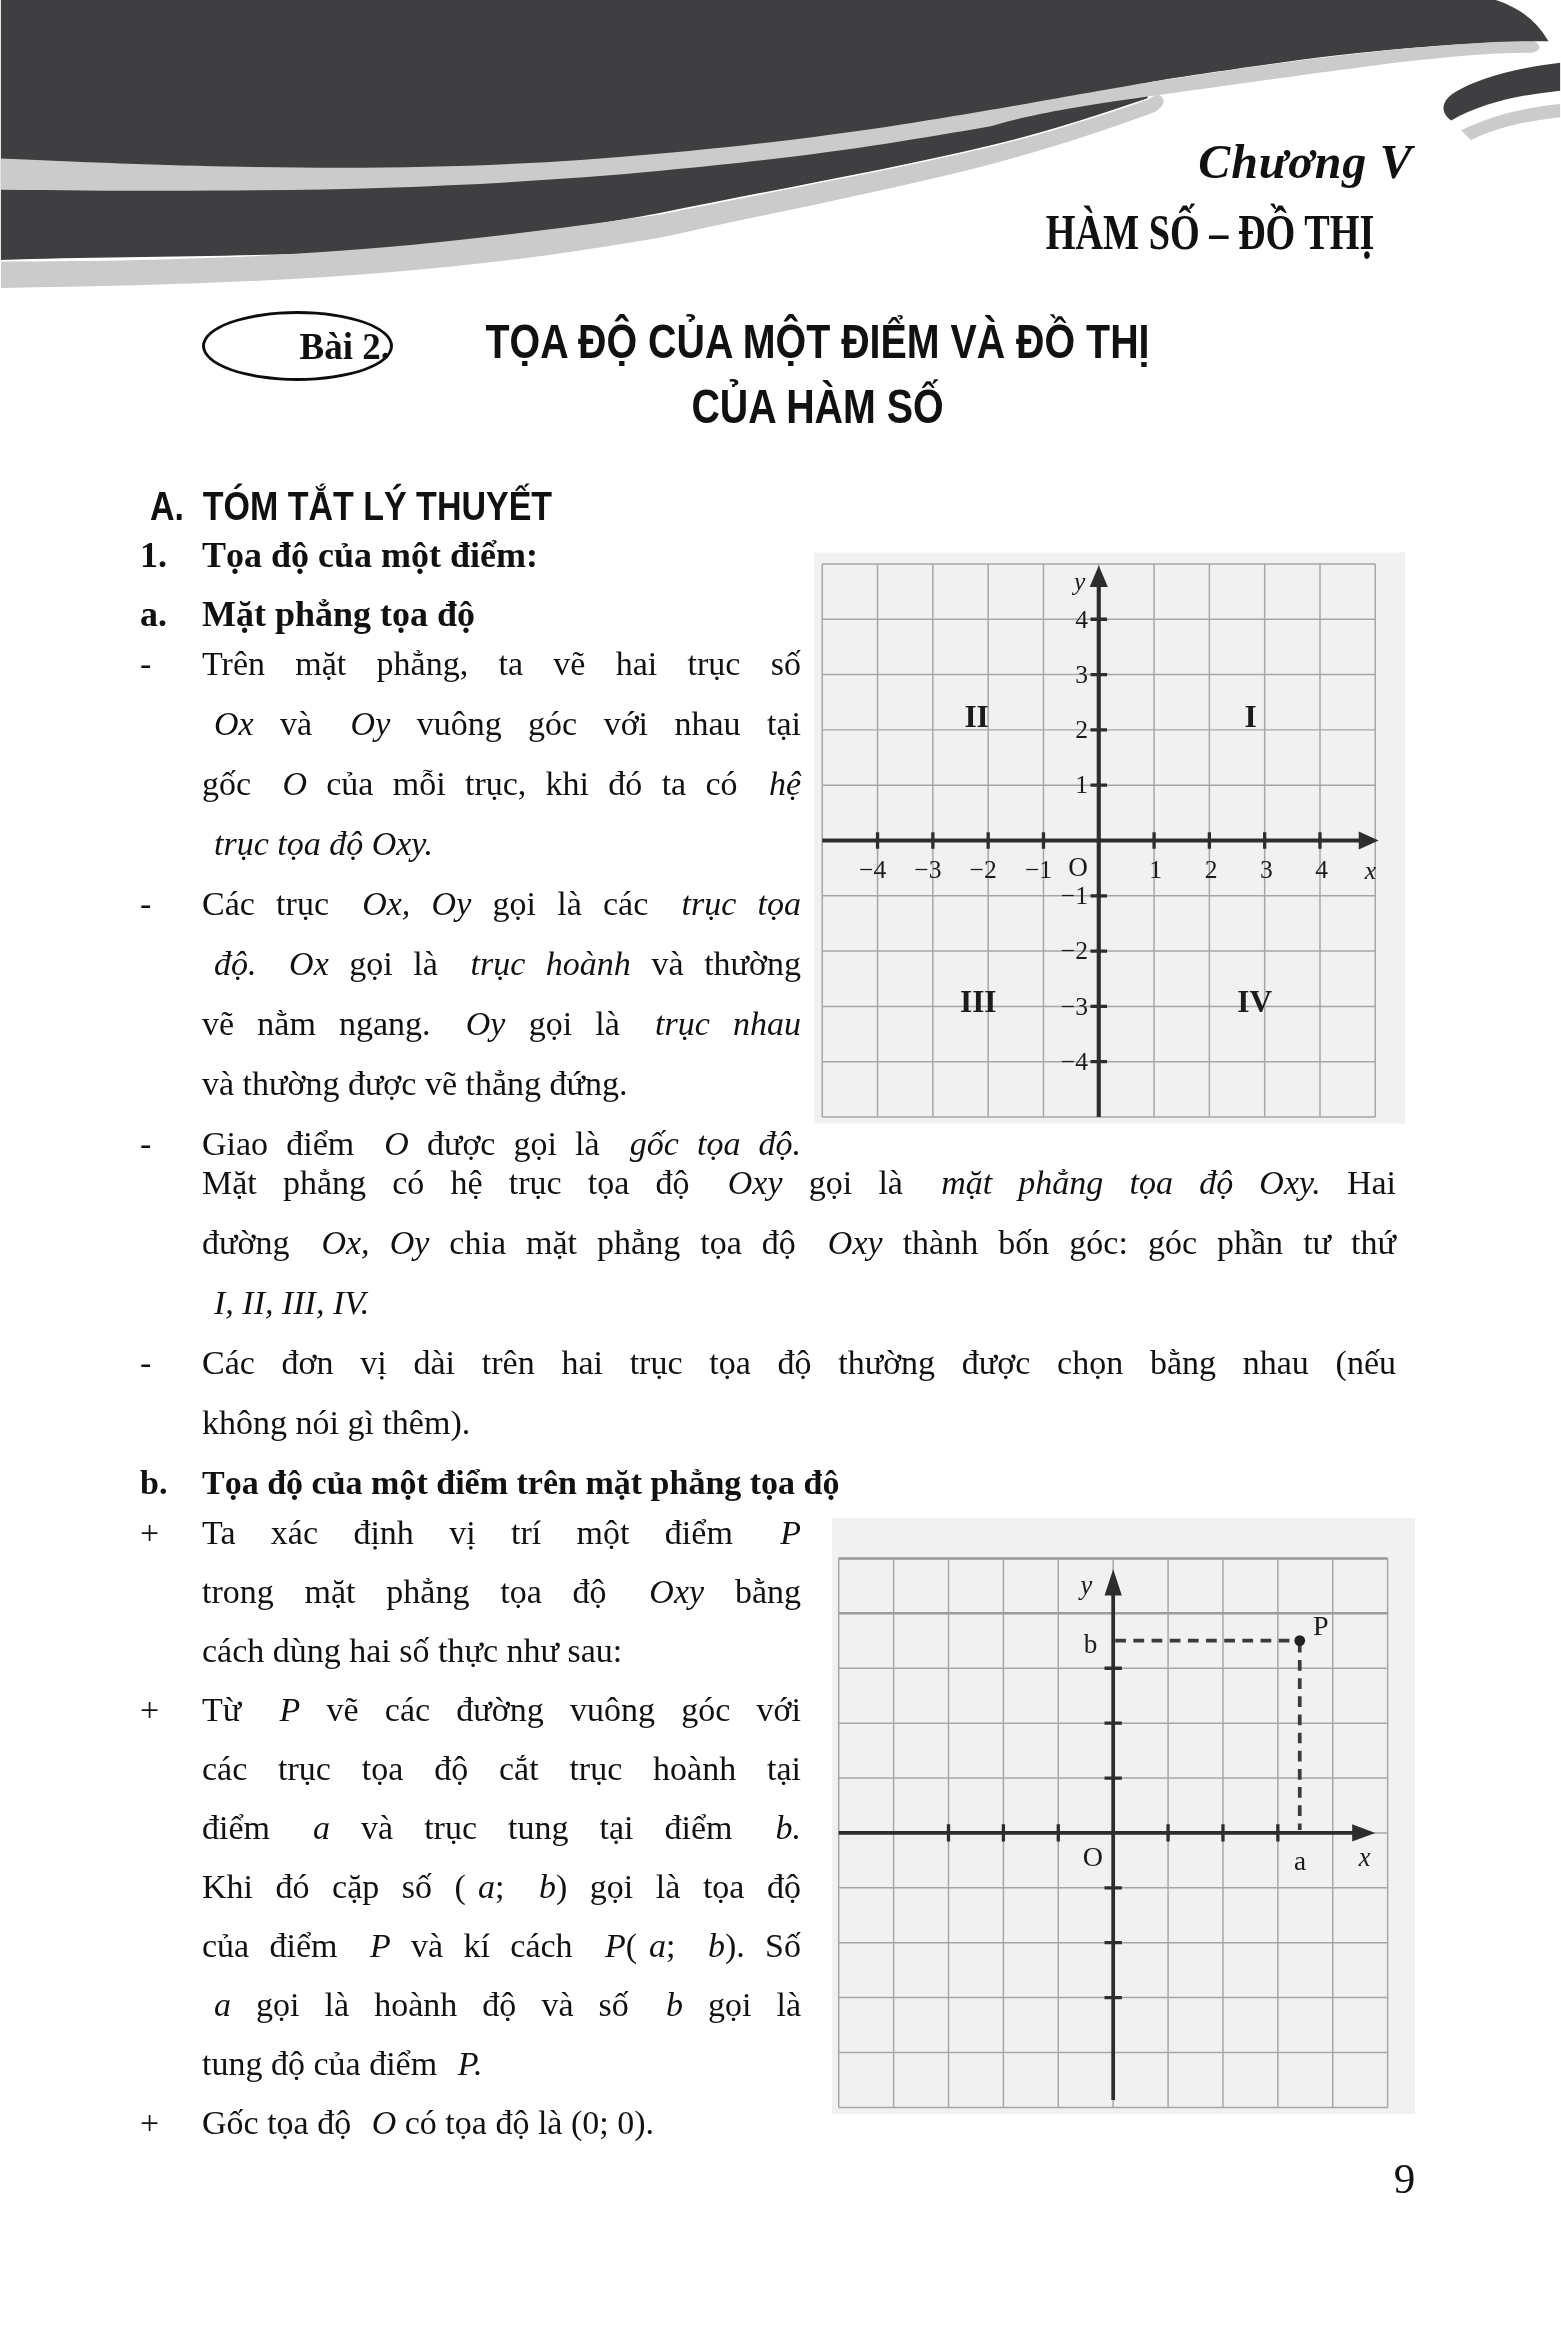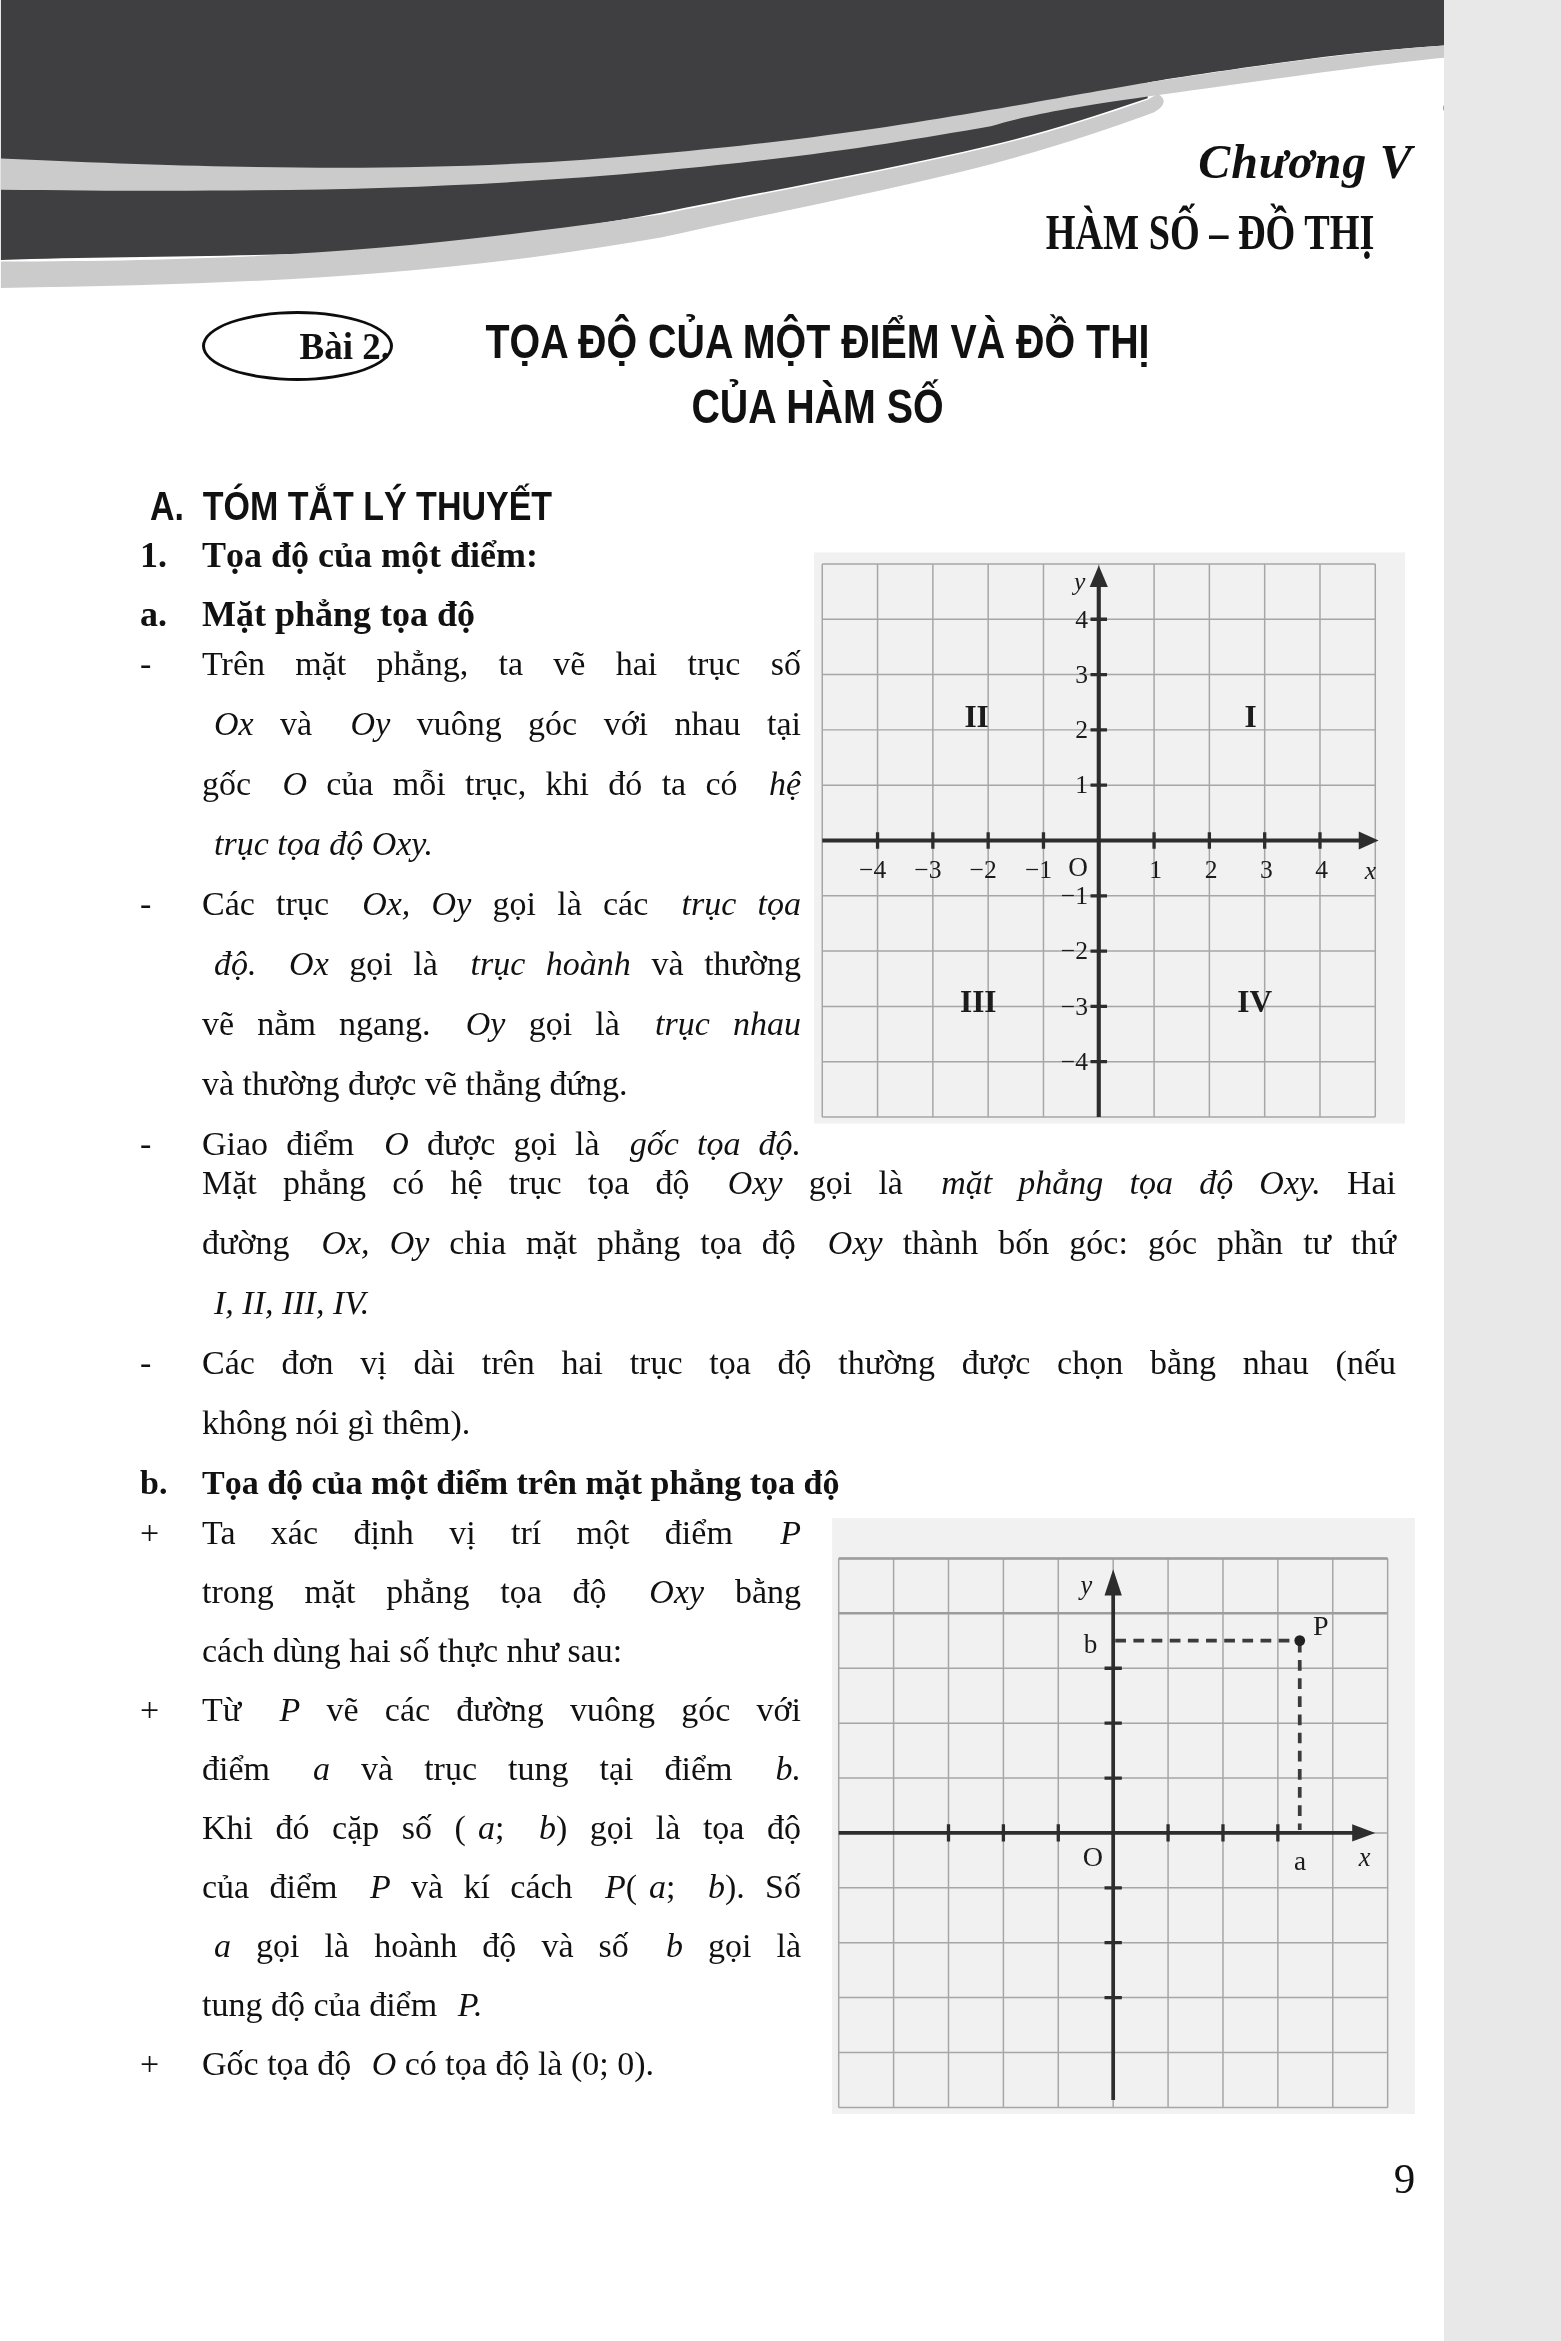--- a/index.html
+++ b/index.html
@@ -1,17 +1,17 @@
 <!DOCTYPE html>
 <html style="font-size:13.2px"><head>
 <meta charset="utf-8">
 <title>Trang sách</title>
 <style>
   html,body{margin:0;padding:0;background:#e8e8e8;}
-  .page{position:relative;width:1444px;height:2342px;background:#ffffff;overflow:hidden;
+  .page{position:relative;width:1561px;height:2342px;background:#ffffff;overflow:hidden;
         font-family:"Liberation Serif","DejaVu Serif",serif;color:#111;}
   
   .header-art{position:absolute;left:0;top:0;width:1561px;height:297px;}
   .chapter{position:absolute;left:1157px;top:134px;width:297px;text-align:center;
            font-style:italic;font-size:48px;font-weight:bold;letter-spacing:0.8px;}
   .chapter-title{position:absolute;left:925px;top:203px;width:570px;text-align:center;
            font-weight:bold;font-size:51px;letter-spacing:0px;transform:scaleX(0.75);transform-origin:center;}
   
   .badge{position:absolute;left:202px;top:311px;width:185px;height:64px;border:3.3px solid #0d0d0d;
          border-radius:50%;display:flex;align-items:center;justify-content:flex-end;
@@ -110,20 +110,21 @@
       <div class="line"><span class="it">I, II, III, IV.</span></div>
       <div class="line just"><span class="marker">-</span><span>Các đơn vị dài trên hai trục tọa độ thường được chọn bằng nhau (nếu</span></div>
       <div class="line"><span>không nói gì thêm).</span></div>
       <div class="line"><span class="marker bold">b.</span><span class="bd">Tọa độ của một điểm trên mặt phẳng tọa độ</span></div>
     </div>
   <div id="col2" class="textcol col2">
       <div class="line just"><span class="marker">+</span><span>Ta xác định vị trí một điểm </span><span class="it">P</span></div>
       <div class="line just"><span>trong mặt phẳng tọa độ </span><span class="it">Oxy</span><span> bằng</span></div>
       <div class="line"><span>cách dùng hai số thực như sau:</span></div>
       <div class="line just"><span class="marker">+</span><span>Từ </span><span class="it">P</span><span> vẽ các đường vuông góc với</span></div>
+      <div class="line just"><span>các trục tọa độ cắt trục hoành tại</span></div>
       <div class="line just"><span>điểm </span><span class="it">a</span><span> và trục tung tại điểm </span><span class="it">b.</span></div>
       <div class="line just"><span>Khi đó cặp số (</span><span class="it">a</span><span>; </span><span class="it">b</span><span>) gọi là tọa độ</span></div>
       <div class="line just"><span>của điểm </span><span class="it">P</span><span> và kí cách </span><span class="it">P</span><span>(</span><span class="it">a</span><span>; </span><span class="it">b</span><span>). Số</span></div>
       <div class="line just"><span class="it">a</span><span> gọi là hoành độ và số </span><span class="it">b</span><span> gọi là</span></div>
       <div class="line"><span>tung độ của điểm </span><span class="it">P.</span></div>
       <div class="line"><span class="marker">+</span><span>Gốc tọa độ </span><span class="it">O</span><span> có tọa độ là (0; 0).</span></div>
     </div>
 
   <svg class="fig fig1" viewBox="0 0 716 692">
     <rect x="0" y="0" width="716" height="692" fill="#f1f1f1"></rect>

